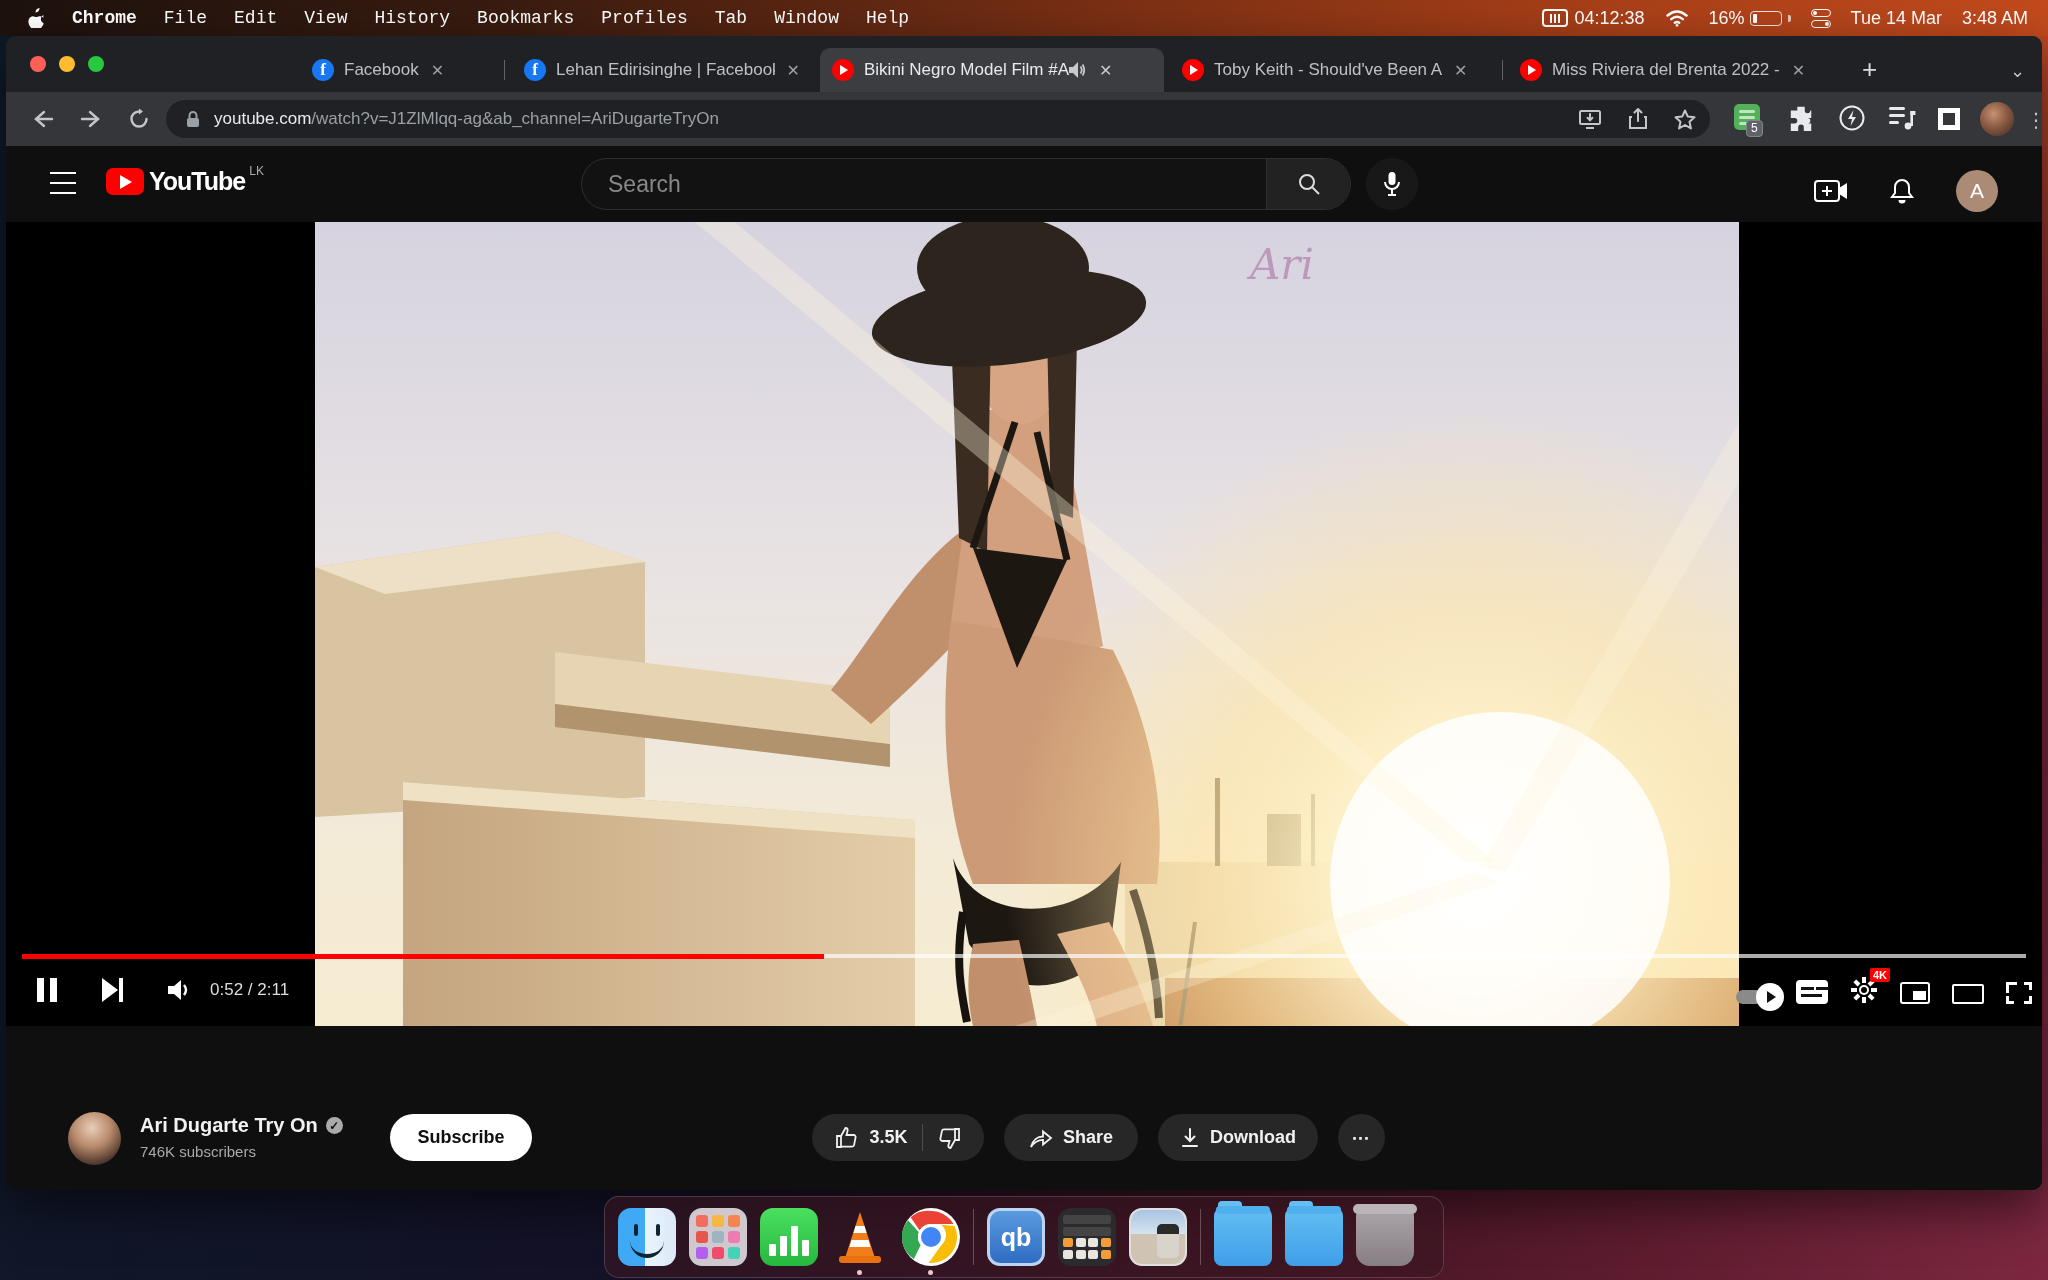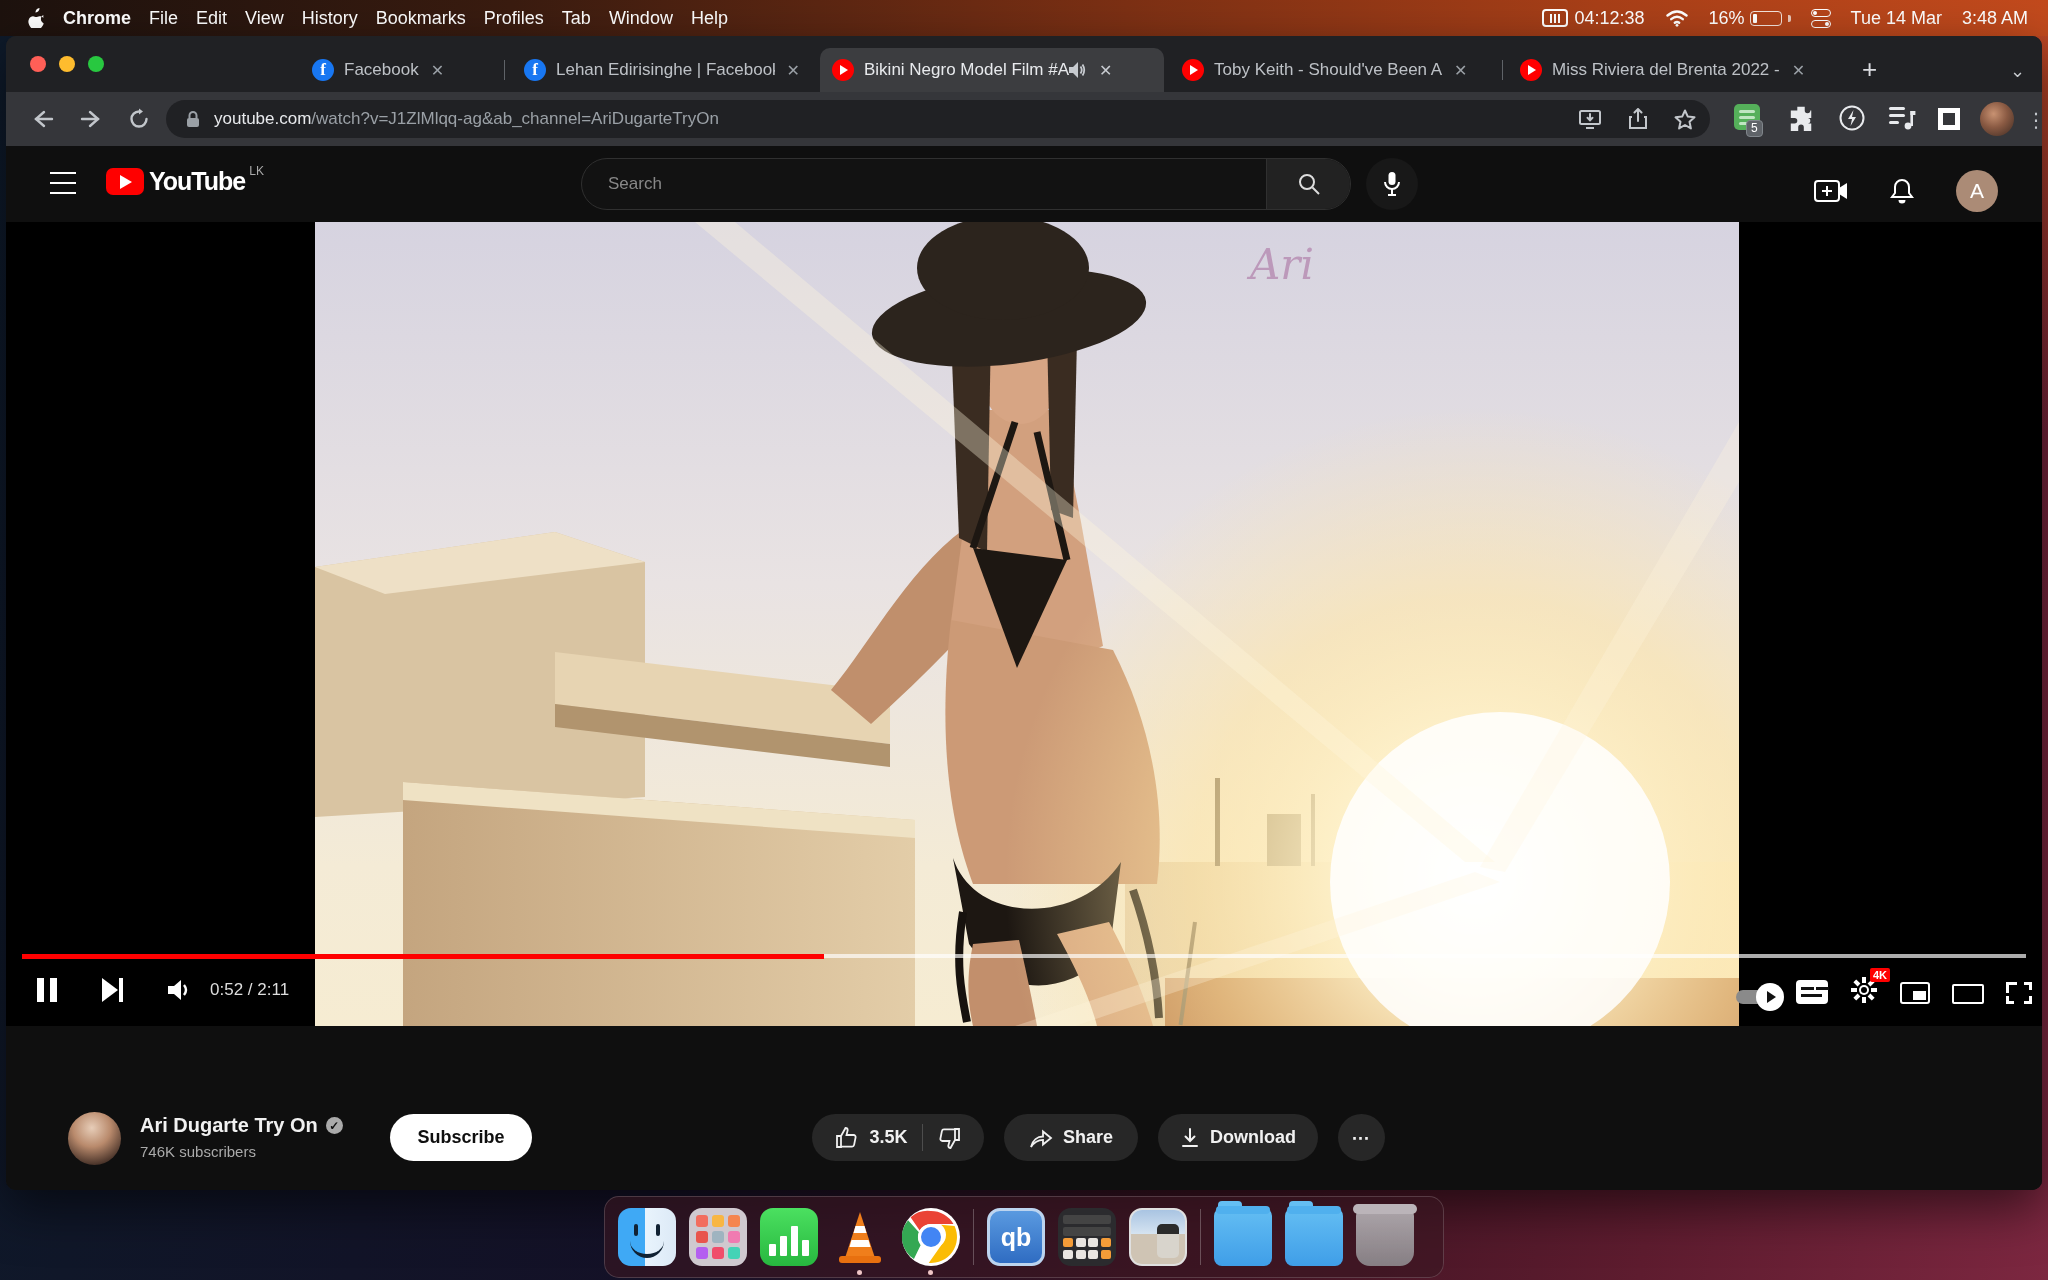--- a/index.html
+++ b/index.html
@@ -11,21 +11,21 @@
       linear-gradient(100deg, #0e1a2a 0%, #141127 38%, #3c1322 62%, #5e1c2f 82%, #7c2740 100%);
     position:relative;
   }
   .abs{position:absolute;}
 
   
   .menubar{left:0;top:0;width:2048px;height:36px;display:flex;align-items:center;
     background:linear-gradient(90deg,#1d120e 0%,#3a1c10 25%,#7c3014 55%,#a83f18 78%,#c24a1d 100%);
     color:#fff;font-size:18px;}
   .menubar .apple{margin-left:28px;display:flex;align-items:center;}
-  .mb-item{margin-left:18px;}
+  .mb-item{margin-left:27px;font-family:Liberation Mono, monospace;}
   .mb-item.bold{font-weight:bold;}
   .mb-right{position:absolute;right:20px;top:0;height:36px;display:flex;align-items:center;gap:20px;font-size:18px;}
   .timer-chip{display:flex;align-items:center;gap:6px;}
   .timer-box{width:26px;height:18px;border:2px solid #fff;border-radius:4px;display:flex;align-items:center;justify-content:center;gap:2px;}
   .timer-box i{display:block;width:2px;height:9px;background:#fff;}
   .battery{display:flex;align-items:center;gap:5px;}
   .batt-shell{width:32px;height:15px;border:1.5px solid rgba(255,255,255,.85);border-radius:4px;position:relative;}
   .batt-fill{position:absolute;left:2px;top:2px;bottom:2px;width:4px;background:#fff;border-radius:1px;}
   .batt-cap{width:3px;height:7px;background:rgba(255,255,255,.7);border-radius:0 2px 2px 0;margin-left:1px;}
   .cc-icon{display:flex;flex-direction:column;gap:3px;}
@@ -69,21 +69,21 @@
   .ytpage{position:absolute;left:0;top:110px;width:100%;height:1044px;background:#0f0f0f;}
   .ythead{position:absolute;left:0;top:0;width:100%;height:76px;background:#0f0f0f;}
   .hamburger{position:absolute;left:44px;top:26px;width:26px;height:22px;display:flex;flex-direction:column;justify-content:space-between;}
   .hamburger i{height:2px;background:#fff;display:block;}
   .ytlogo{position:absolute;left:100px;top:22px;display:flex;align-items:flex-start;}
   .ytlogo .mark{width:38px;height:27px;background:#f00;border-radius:7px;position:relative;}
   .ytlogo .mark::after{content:"";position:absolute;left:14px;top:7px;border-left:12px solid #fff;border-top:7px solid transparent;border-bottom:7px solid transparent;}
   .ytlogo .word{color:#fff;font-size:25px;font-weight:bold;letter-spacing:-1px;margin-left:5px;line-height:27px;}
   .ytlogo .region{color:#aaa;font-size:12px;margin-left:4px;margin-top:-4px;}
   .ytsearch{position:absolute;left:575px;top:12px;width:770px;height:52px;border:1px solid #303030;background:#121212;border-radius:26px;display:flex;align-items:center;}
-  .ytsearch input{background:transparent;border:none;outline:none;color:#f97316;font-size:17px;margin-left:26px;width:560px;font-family:"Liberation Sans",sans-serif;}
+  .ytsearch input{background:transparent;border:none;outline:none;color:#f97316;font-size:23px;margin-left:26px;width:560px;font-family:"Liberation Sans",sans-serif;}
   .ytsearch input::placeholder{color:#888;}
   .searchbtn{position:absolute;right:0;top:0;width:84px;height:50px;background:#222;border-left:1px solid #303030;border-radius:0 26px 26px 0;display:flex;align-items:center;justify-content:center;}
   .micbtn{position:absolute;left:1360px;top:12px;width:52px;height:52px;border-radius:50%;background:#181818;display:flex;align-items:center;justify-content:center;}
   .hd-right{position:absolute;right:44px;top:24px;display:flex;align-items:center;gap:42px;}
   .avatar-yt{width:42px;height:42px;border-radius:50%;background:#ab8b76;color:#fff;display:flex;align-items:center;justify-content:center;font-size:21px;}
 
   
   .player{position:absolute;left:0;top:76px;width:2036px;height:804px;background:#000;}
   .video{position:absolute;left:309px;top:0;width:1424px;height:804px;overflow:hidden;}
   .watermark{position:absolute;left:935px;top:18px;font-family:"DejaVu Serif",serif;font-style:italic;font-size:42px;color:#b88fb4;opacity:.85;}

